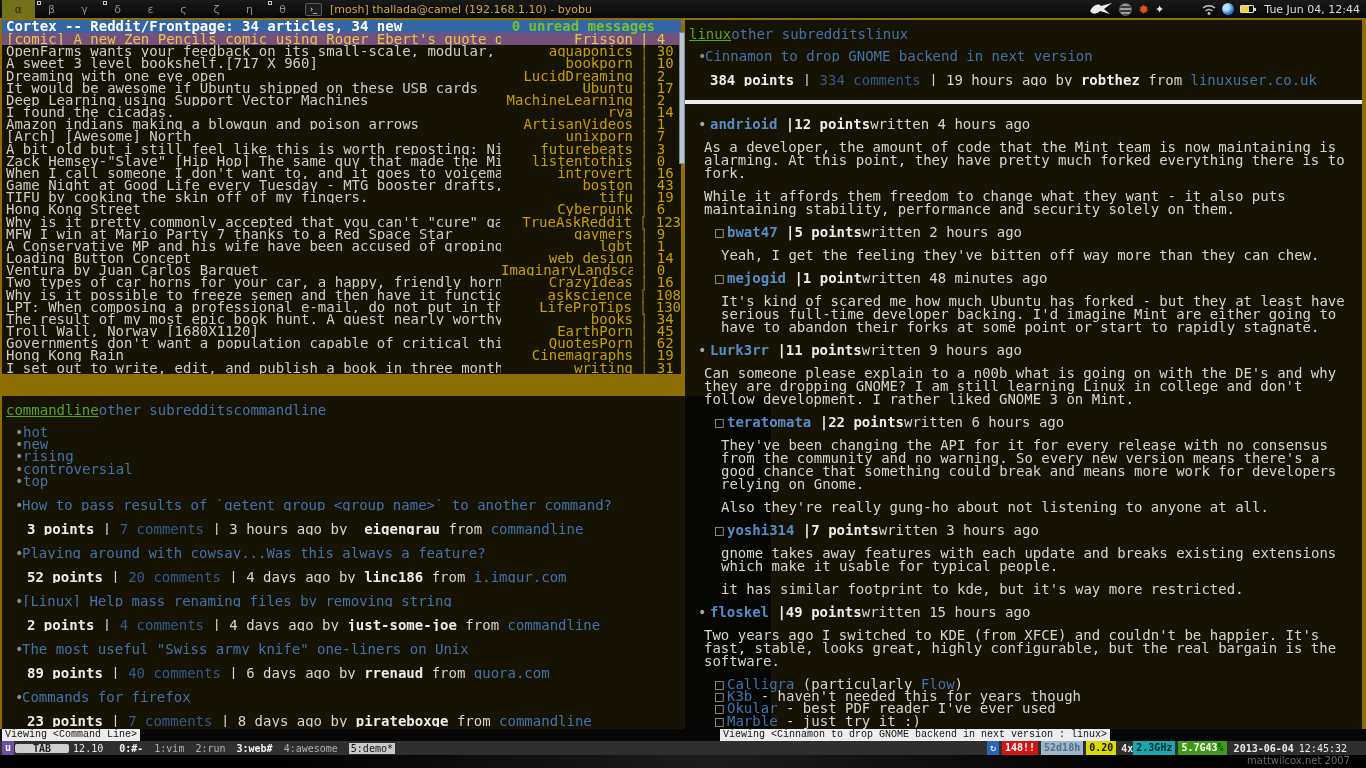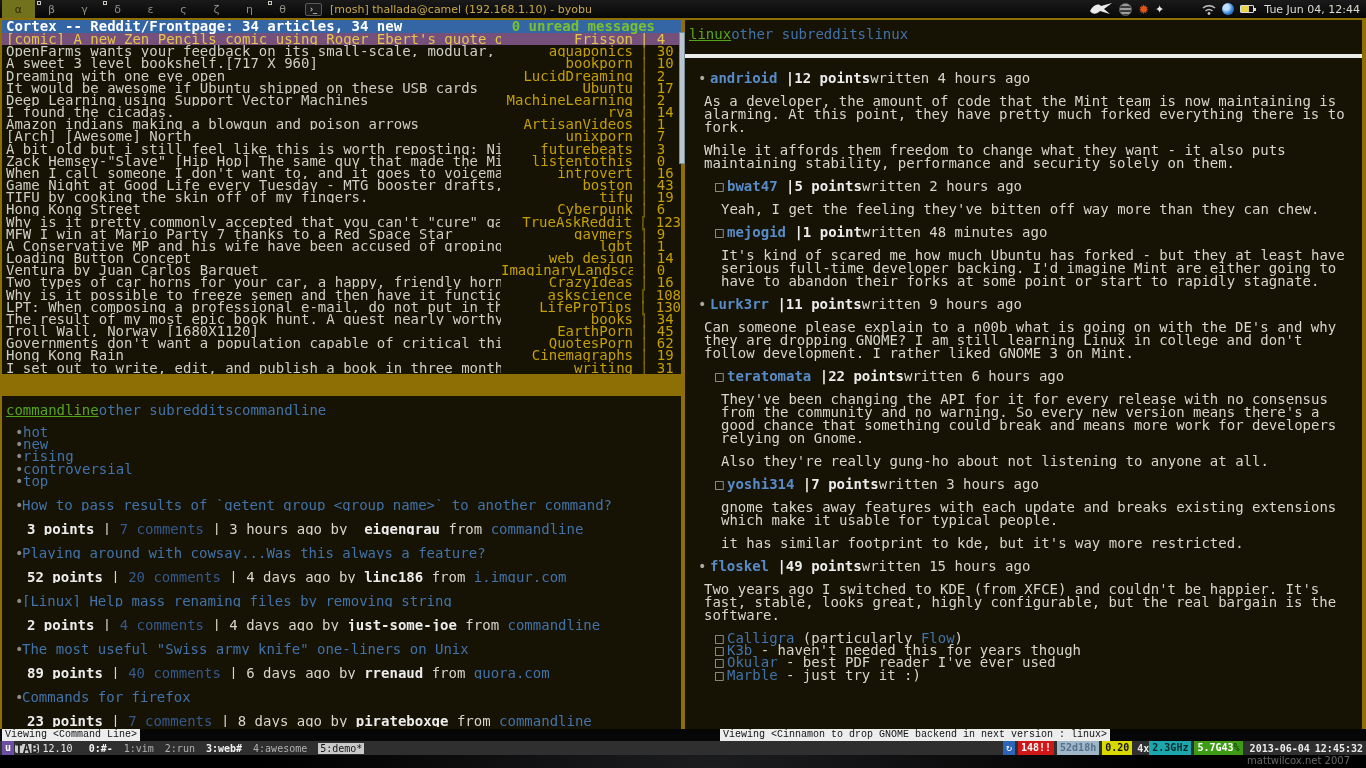--- a/index.html
+++ b/index.html
@@ -27,21 +27,21 @@
 .icon-star{color:#e05515;font-size:13px;line-height:13px}
 .icon-plugin{color:#ececec;font-size:11px;line-height:13px}
 .icon-globe{width:12px;height:12px;border-radius:50%;background:radial-gradient(circle at 35% 35%,#bfe0ff 0 25%,#2f7fd6 60%,#1c4f8e 100%)}
 .icon-battery{width:14px;height:8px;border:1px solid #ddd;border-radius:1px;position:relative;background:linear-gradient(90deg,#e8d44a 0 70%,#111 70%)}
 .icon-battery::after{content:"";position:absolute;right:-3px;top:2px;width:2px;height:3px;background:#ddd}
 .clock{color:#dcdcd4;margin:0 6px 0 10px;white-space:nowrap}
 
 .workspace{position:absolute;top:18px;left:0;width:1366px;height:711px;background:#8d6f06}
 .pane{position:absolute;background:rgba(5,5,5,.87);overflow:hidden;font-size:14px}
 .cortex{left:2px;top:2px;width:679px;height:354px}
-.cmdl{left:2px;top:378px;width:679px;height:333px}
+.cmdl{left:2px;top:378px;width:769px;height:333px}
 .lnx{left:685px;top:2px;width:677px;height:709px}
 .scroll-thumb{position:absolute;left:679px;top:14px;width:6px;height:132px;background:#b9c6cf;border:1px solid #7e8e99;z-index:3}
 
 .cx-head{height:13px;line-height:13px;background:#3465a4;color:#fff;font-weight:bold;display:flex;justify-content:space-between;padding:0 26px 0 4px;white-space:nowrap}
 .cx-unread{color:#79c02f}
 .cx-row{display:flex;height:12.18px;line-height:12.18px;white-space:pre;color:#cfcfc6}
 .cx-row .ti{flex:1 1 auto;overflow:hidden;padding-left:4px}
 .cx-row .su{flex:0 0 132px;text-align:right;color:#c4a000;overflow:hidden}
 .cx-row .ct{flex:0 0 48px;padding-left:7px;color:#c4a000}
 .cx-row .pp{color:#8f7804}
@@ -79,38 +79,38 @@
 .lvl1 .cmt-p{max-width:630px}
 .cmt-list{list-style:none;margin-top:0}
 .cmt-list li{line-height:12.2px;padding-left:11px;white-space:pre;color:#d6d6cd}
 .cmt-list .bu{width:12px;color:#a8a8a0}
 .tx{color:#d6d6cd}
 
 .viewing-band{position:absolute;top:729px;left:0;width:1366px;height:12px;background:#060606;z-index:4}
 .viewing{position:absolute;top:0;height:26px;line-height:12px;background:#ededed;color:#111;font-size:10px;font-family:Liberation Mono, monospace;padding:0 3px;white-space:pre}
 .byobu{position:absolute;top:741px;left:0;width:1366px;height:14px;background:#2f2f2f;display:flex;align-items:center;font-size:10px;color:#b9b9b9;white-space:pre;z-index:4}
 .by-logo{background:#6b4fa0;color:#fff;font-weight:bold;padding:0 3px;height:14px;line-height:14px;margin-left:2px}
-.by-key{background:#cfcfcf;color:#222;font-size:13px;line-height:9px;padding:0 0;border-radius:2px;margin:0 4px 0 1px;font-weight:bold}
+.by-key{background:#cfcfcf;color:#222;font-size:10px;line-height:9px;padding:0 18px;border-radius:2px;margin:0 4px 0 1px;font-weight:bold}
 .by-ver{color:#e8e8e8;margin-right:16px}
 .by-wins{display:flex}
 .by-win{margin-right:11px;color:#b0b0b0}
 .by-win.b{color:#f2f2f2;font-weight:bold}
 .by-win.act{background:#c9c9c9;color:#141414;padding:0 2px}
 .by-right{margin-left:auto;display:flex;align-items:center;height:14px}
 .seg{height:14px;line-height:14px;padding:0 3px;font-weight:bold;margin-left:3px}
 .seg-refresh{background:#2d64b8;color:#fff;font-weight:normal}
 .seg-upd{background:#d01717;color:#fff}
 .seg-upt{background:#9fb6c9;color:#53718a}
 .seg-load{background:#d9d900;color:#141414}
 .seg-cpu-n{color:#e8e8e8;font-weight:bold;margin-left:5px}
 .seg-freq{background:#1ba7ad;color:#06282a;margin-left:0}
 .seg-mem{background:#3f9a16;color:#fff}
 .seg-mem .pct-sign{color:#0e4a00}
 .seg-date{color:#ececec;font-weight:bold;margin:0 5px 0 7px}
-.seg-time{color:#ececec;font-weight:bold;margin-right:3px}
+.seg-time{color:#ececec;font-weight:normal;margin-right:19px}
 .wallstrip{position:absolute;top:755px;left:0;width:1366px;height:22px;font-family:"DejaVu Sans",sans-serif}
 .credit{position:absolute;right:16px;top:0;font-size:10px;color:#6a6a6a}
 </style>
 </head>
 <body>
 
 <div class="desktop">
 
   <div class="topbar">
     <div class="tags">
@@ -228,20 +228,22 @@
           <div class="post-title"><span class="bu">•</span><span class="lk">Commands for firefox</span></div>
           <div class="post-meta"><span class="m-pts">23 points</span><span class="m-sep"> | </span><span class="m-cm">7 comments</span><span class="m-sep"> | </span><span class="m-age">8 days ago by </span><span class="m-usr">pirateboxge</span><span class="m-age"> from </span><span class="m-src">commandline</span></div>
         </div>
     </section>
 
     <section class="pane lnx">
       <div class="sub-head">
         <span class="sh-name">linux</span><span class="sh-mid">other subreddits</span><span class="sh-tail">linux</span>
       </div>
       <div>
+          <div class="post-title"><span class="bu">•</span><span class="lk">Cinnamon to drop GNOME backend in next version</span></div>
+          <div class="post-meta"><span class="m-pts">384 points</span><span class="m-sep"> | </span><span class="m-cm">334 comments</span><span class="m-sep"> | </span><span class="m-age">19 hours ago by </span><span class="m-usr">robthez</span><span class="m-age"> from </span><span class="m-src">linuxuser.co.uk</span></div>
         </div>
       <div class="sepbar"></div>
       <div>
           <div class="comment lvl0">
             <div class="cmt-meta"><span class="cmt-bu">•</span><span class="cmt-usr">andrioid</span><span class="cmt-pts"> |12 points</span><span class="cmt-wr">written 4 hours ago</span></div>
             <div class="cmt-body">
               <div class="cmt-p">As a developer, the amount of code that the Mint team is now maintaining is alarming. At this point, they have pretty much forked everything there is to fork.</div>
               <div class="cmt-p">While it affords them freedom to change what they want - it also puts maintaining stability, performance and security solely on them.</div>
             </div>
           </div>

